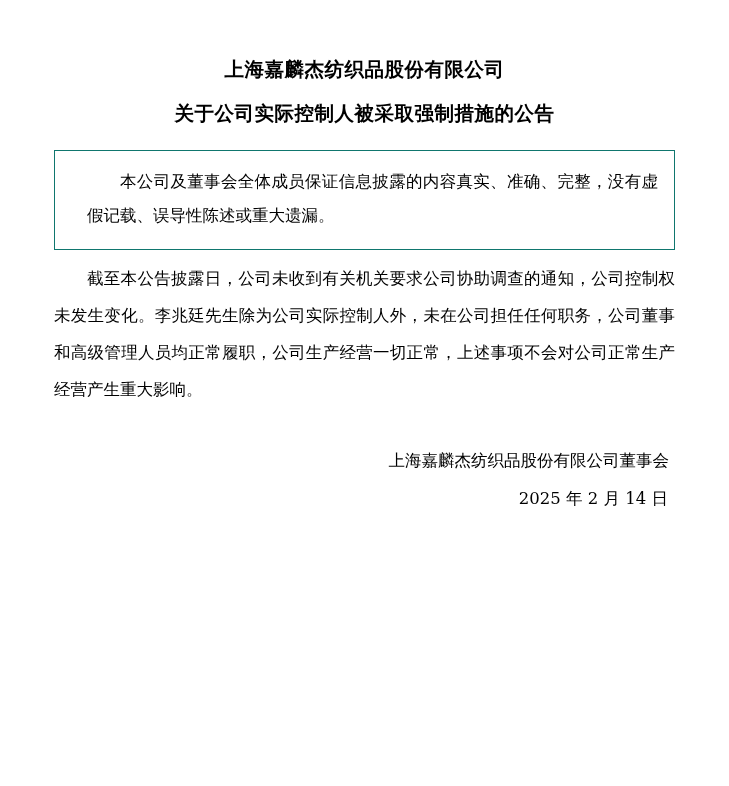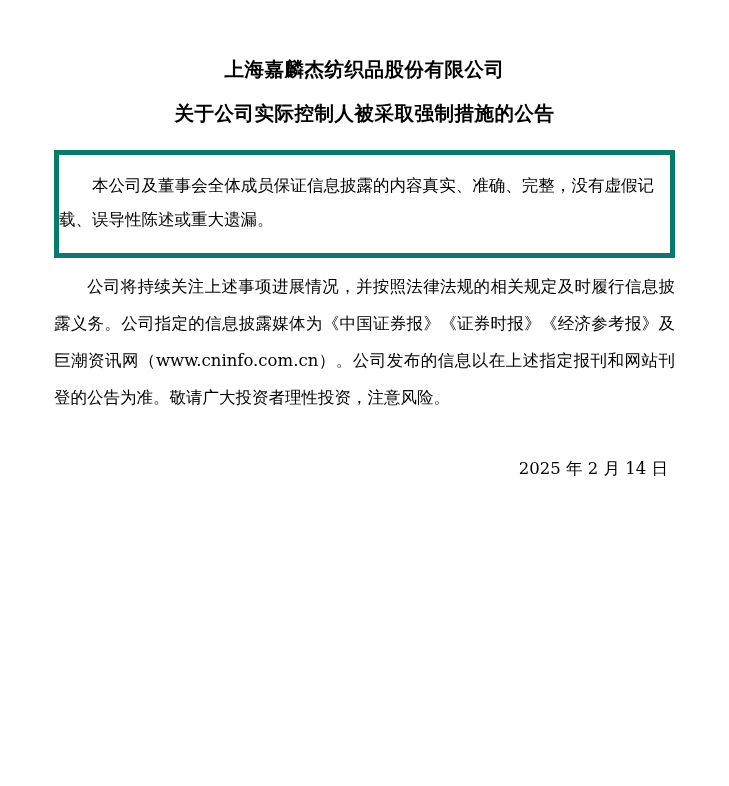--- a/index.html
+++ b/index.html
@@ -31,23 +31,23 @@
     font-weight: bold;
     letter-spacing: 0.5px;
     line-height: 40px;
     white-space: nowrap;
   }
   .title-line.second {
     margin-top: 4px;
     text-align: center;
   }
   .notice-box {
-    border: 5px solid #0f766e;
+    border: 1px solid #0f766e;
     margin-top: 16px;
-    padding: 14px 16px 16px 0;
+    padding: 14px 16px 16px 32px;
     box-sizing: border-box;
   }
   .notice-text {
     font-size: 16.5px;
     line-height: 34px;
     text-align: justify;
     text-indent: 33px;
     margin: 0;
   }
   .body-para {
@@ -81,19 +81,20 @@
 
   <div class="title-block">
     <div class="title-line">上海嘉麟杰纺织品股份有限公司</div>
     <div class="title-line second">关于公司实际控制人被采取强制措施的公告</div>
   </div>
 
   <div class="notice-box">
     <p class="notice-text">本公司及董事会全体成员保证信息披露的内容真实、准确、完整，没有虚假记载、误导性陈述或重大遗漏。</p>
   </div>
 
-  <p class="body-para tight">公司将持续关注上述事项进展情况，并按照法律法规的相关规定及时履行信息披露义务。公司指定的信息披露媒体为《中国证券报》《证券时报》《经济参考报》及巨潮资讯网（www.cninfo.com.cn）。公司发布的信息以在上述指定报刊和网站刊登的公告为准。敬请广大投资者理性投资，注意风险。</p>
+  <p class="body-para tight">截至本公告披露日，公司未收到有关机关要求公司协助调查的通知，公司控制权未发生变化。李兆廷先生除为公司实际控制人外，未在公司担任任何职务，公司董事和高级管理人员均正常履职，公司生产经营一切正常，上述事项不会对公司正常生产经营产生重大影响。</p>
 
   <div class="signature">
+    <span class="sig-line">上海嘉麟杰纺织品股份有限公司董事会</span>
     <span class="sig-line date">2025 年 2 月 14 日</span>
   </div>
 
 </div>
 
 </body></html>

